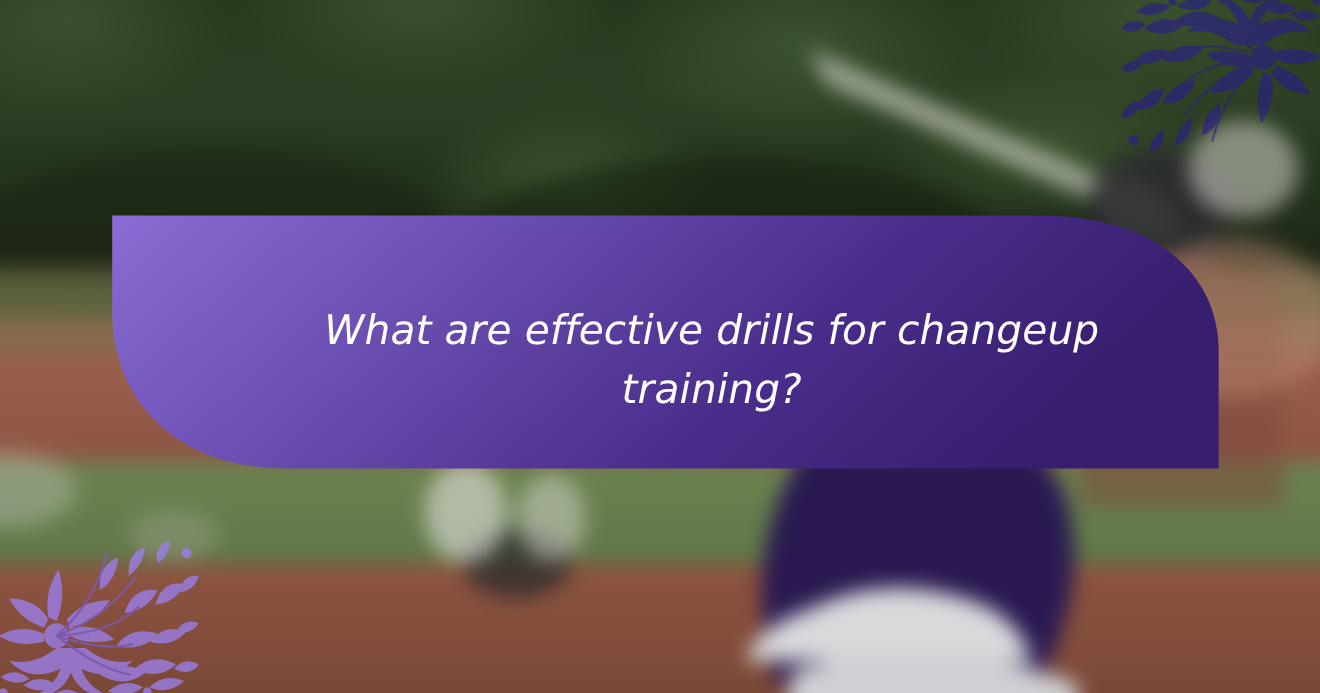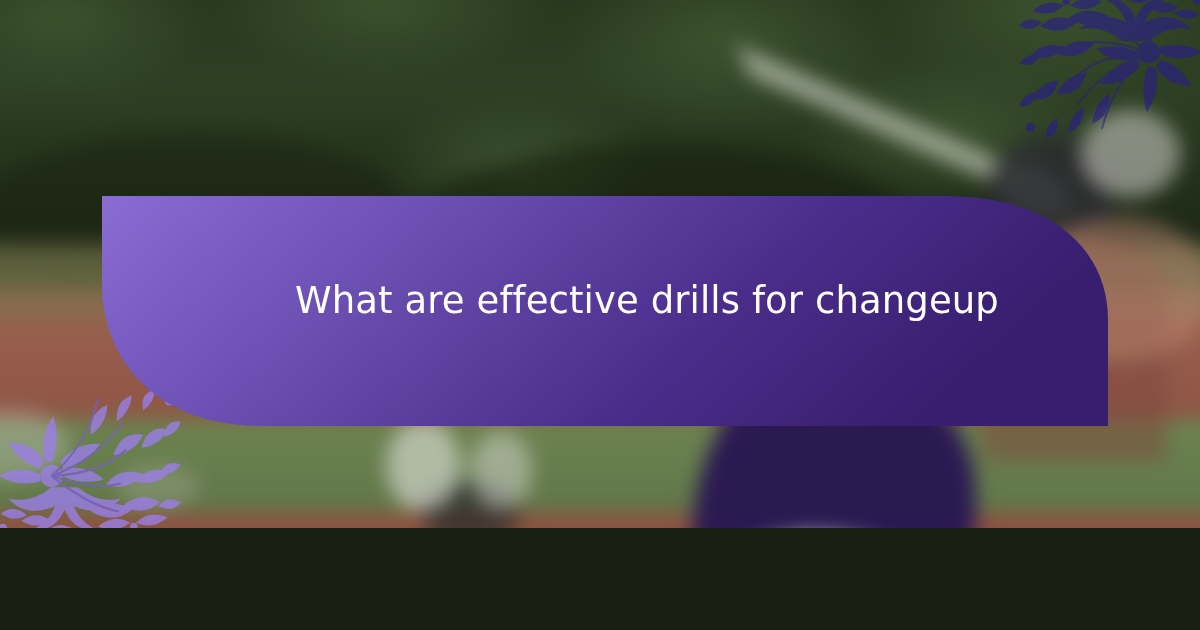--- a/index.html
+++ b/index.html
@@ -10,22 +10,23 @@
     width: 1200px;
     height: 630px;
     overflow: hidden;
     font-family: "DejaVu Sans", "Liberation Sans", sans-serif;
     background: #1a1f14;
   }
 
   #stage {
     position: relative;
     width: 1200px;
-    height: 528px;
+    height: 630px;
     overflow: hidden;
+    font-style: italic;
   }
 
   
   #photo {
     position: absolute;
     inset: -40px;
     width: 1280px;
     height: 710px;
     filter: blur(9px);
     transform: scale(1.04);
@@ -246,16 +247,17 @@
                L852 8
                C 960 8, 1016 62, 1016 132
                L1016 238
                L170 238
                C 62 238, 10 170, 10 96
                Z" fill="url(#gBanner)"></path>
     </svg>
 
     <div id="banner-text">
       <span class="line">What are effective drills for changeup</span>
+      <span class="line">training?</span>
     </div>
   </div>
 
 </div>
 
 </body></html>

